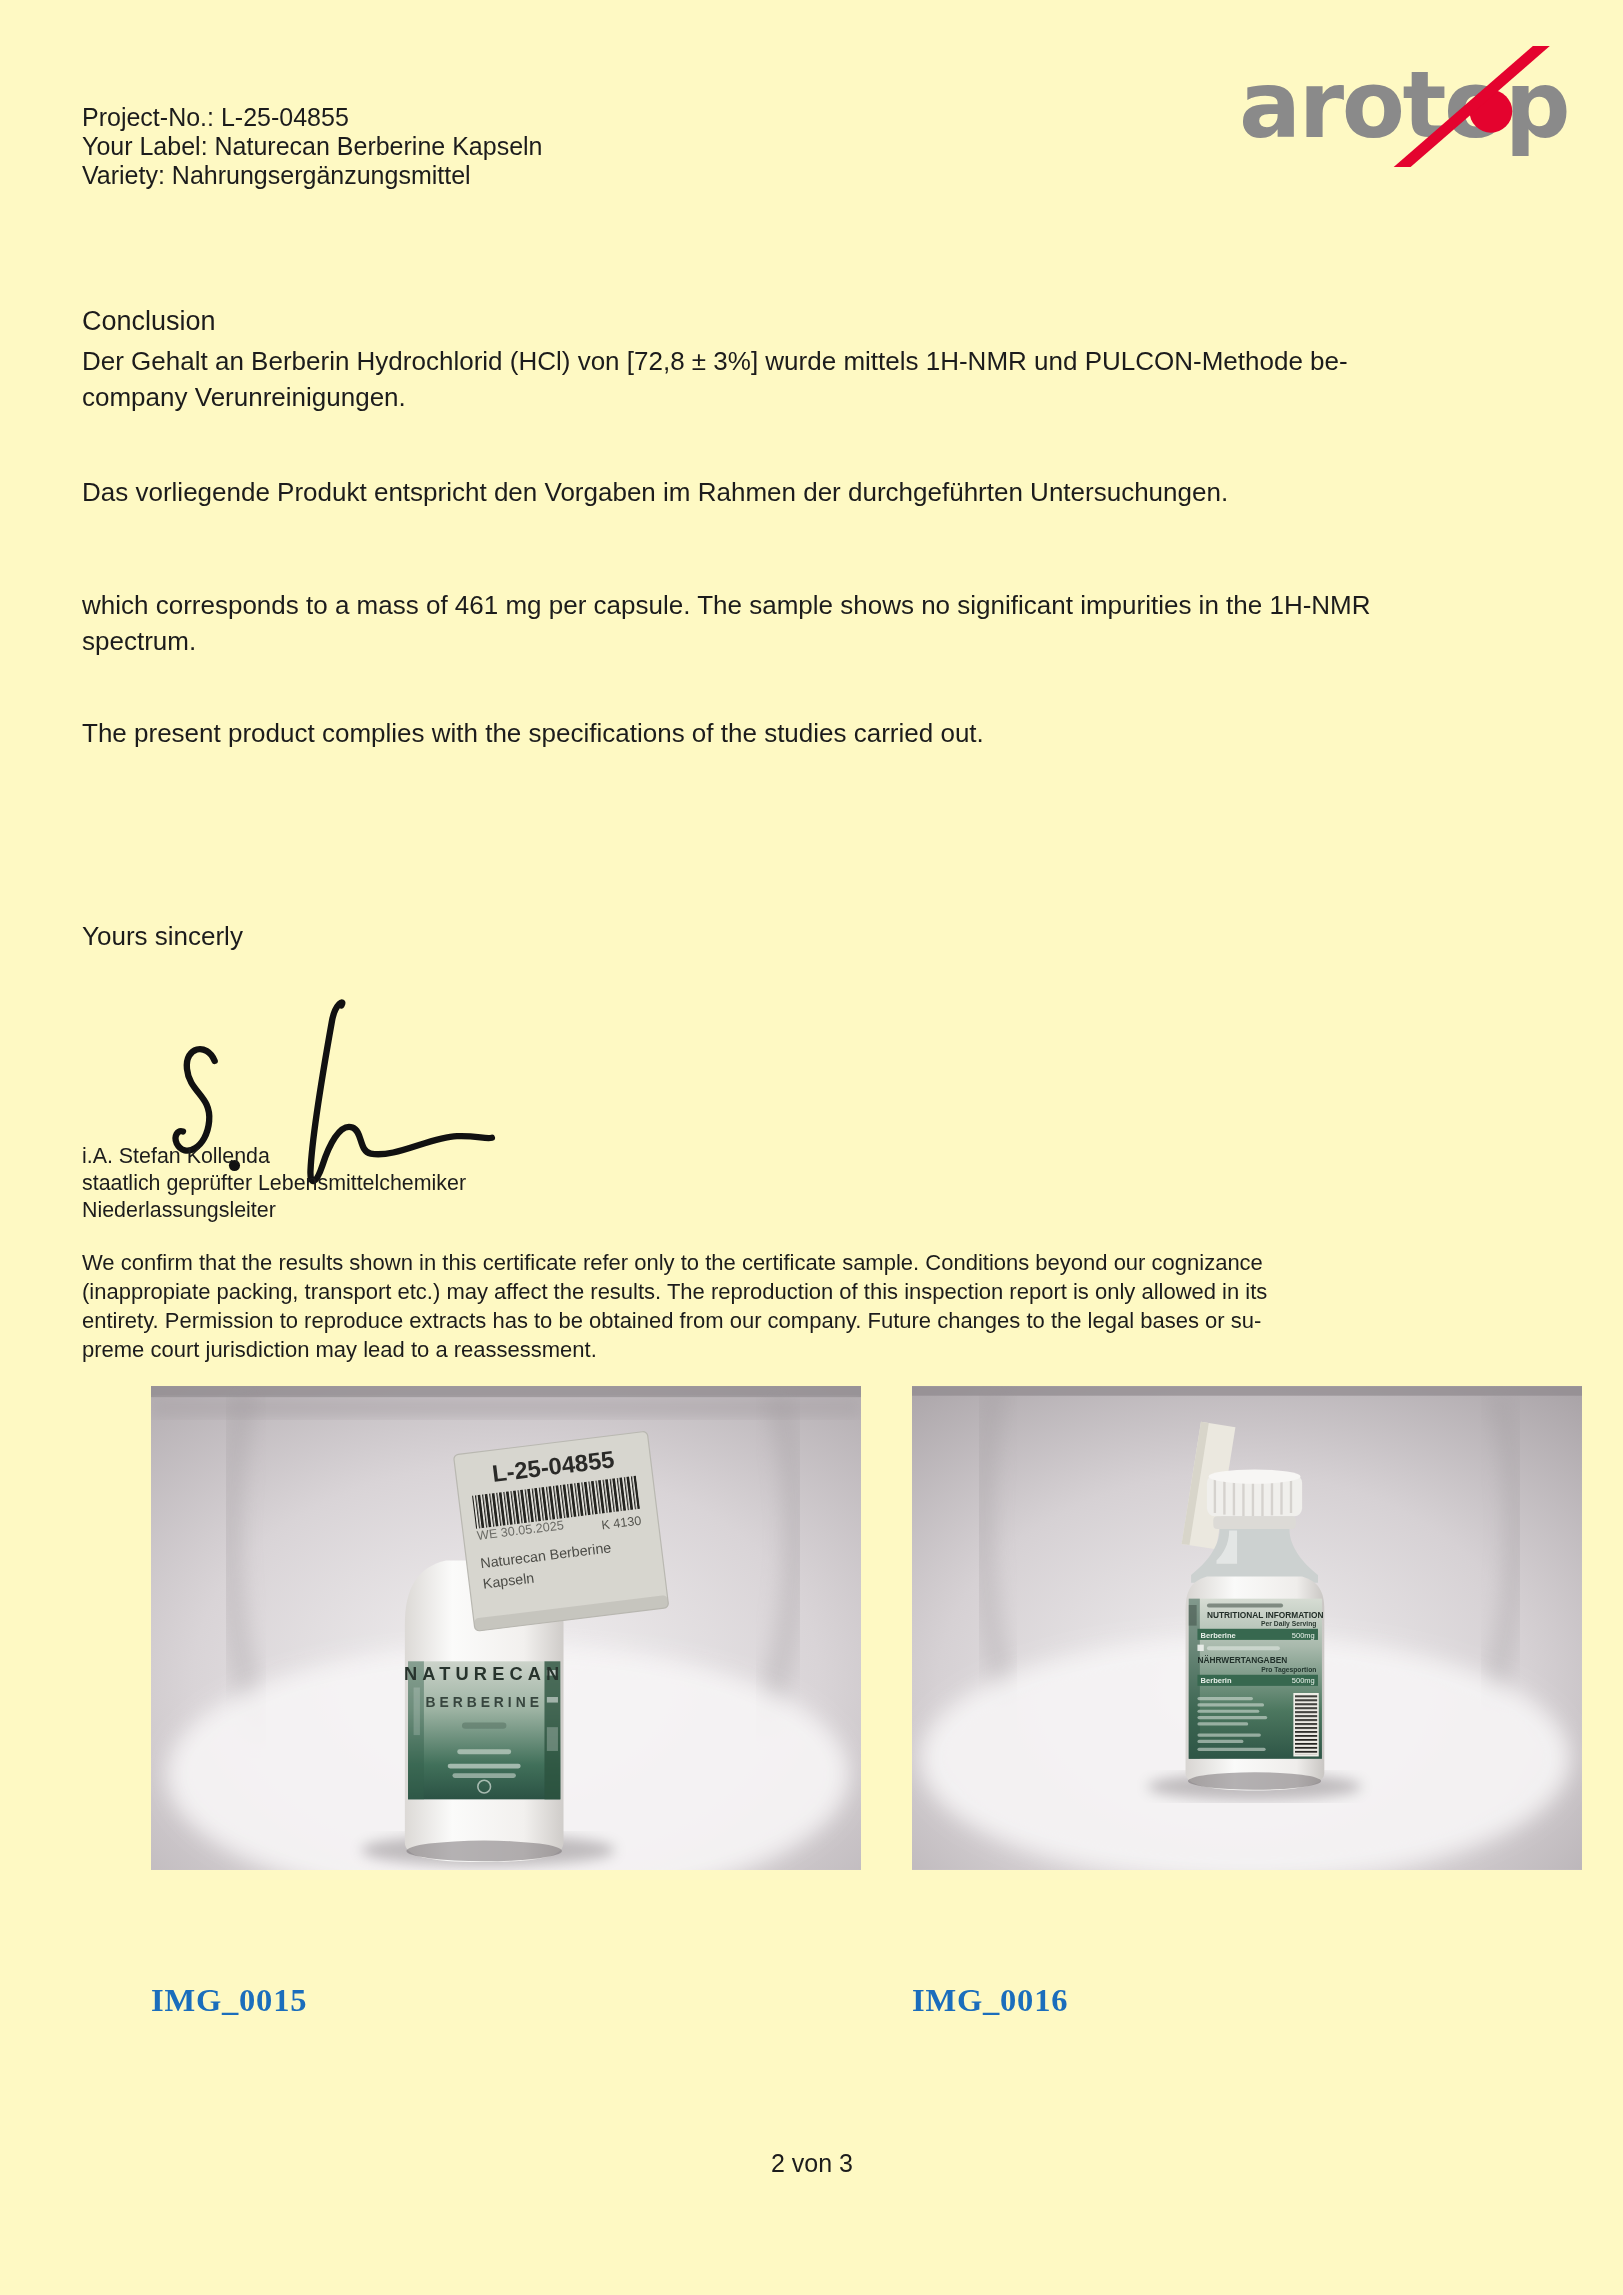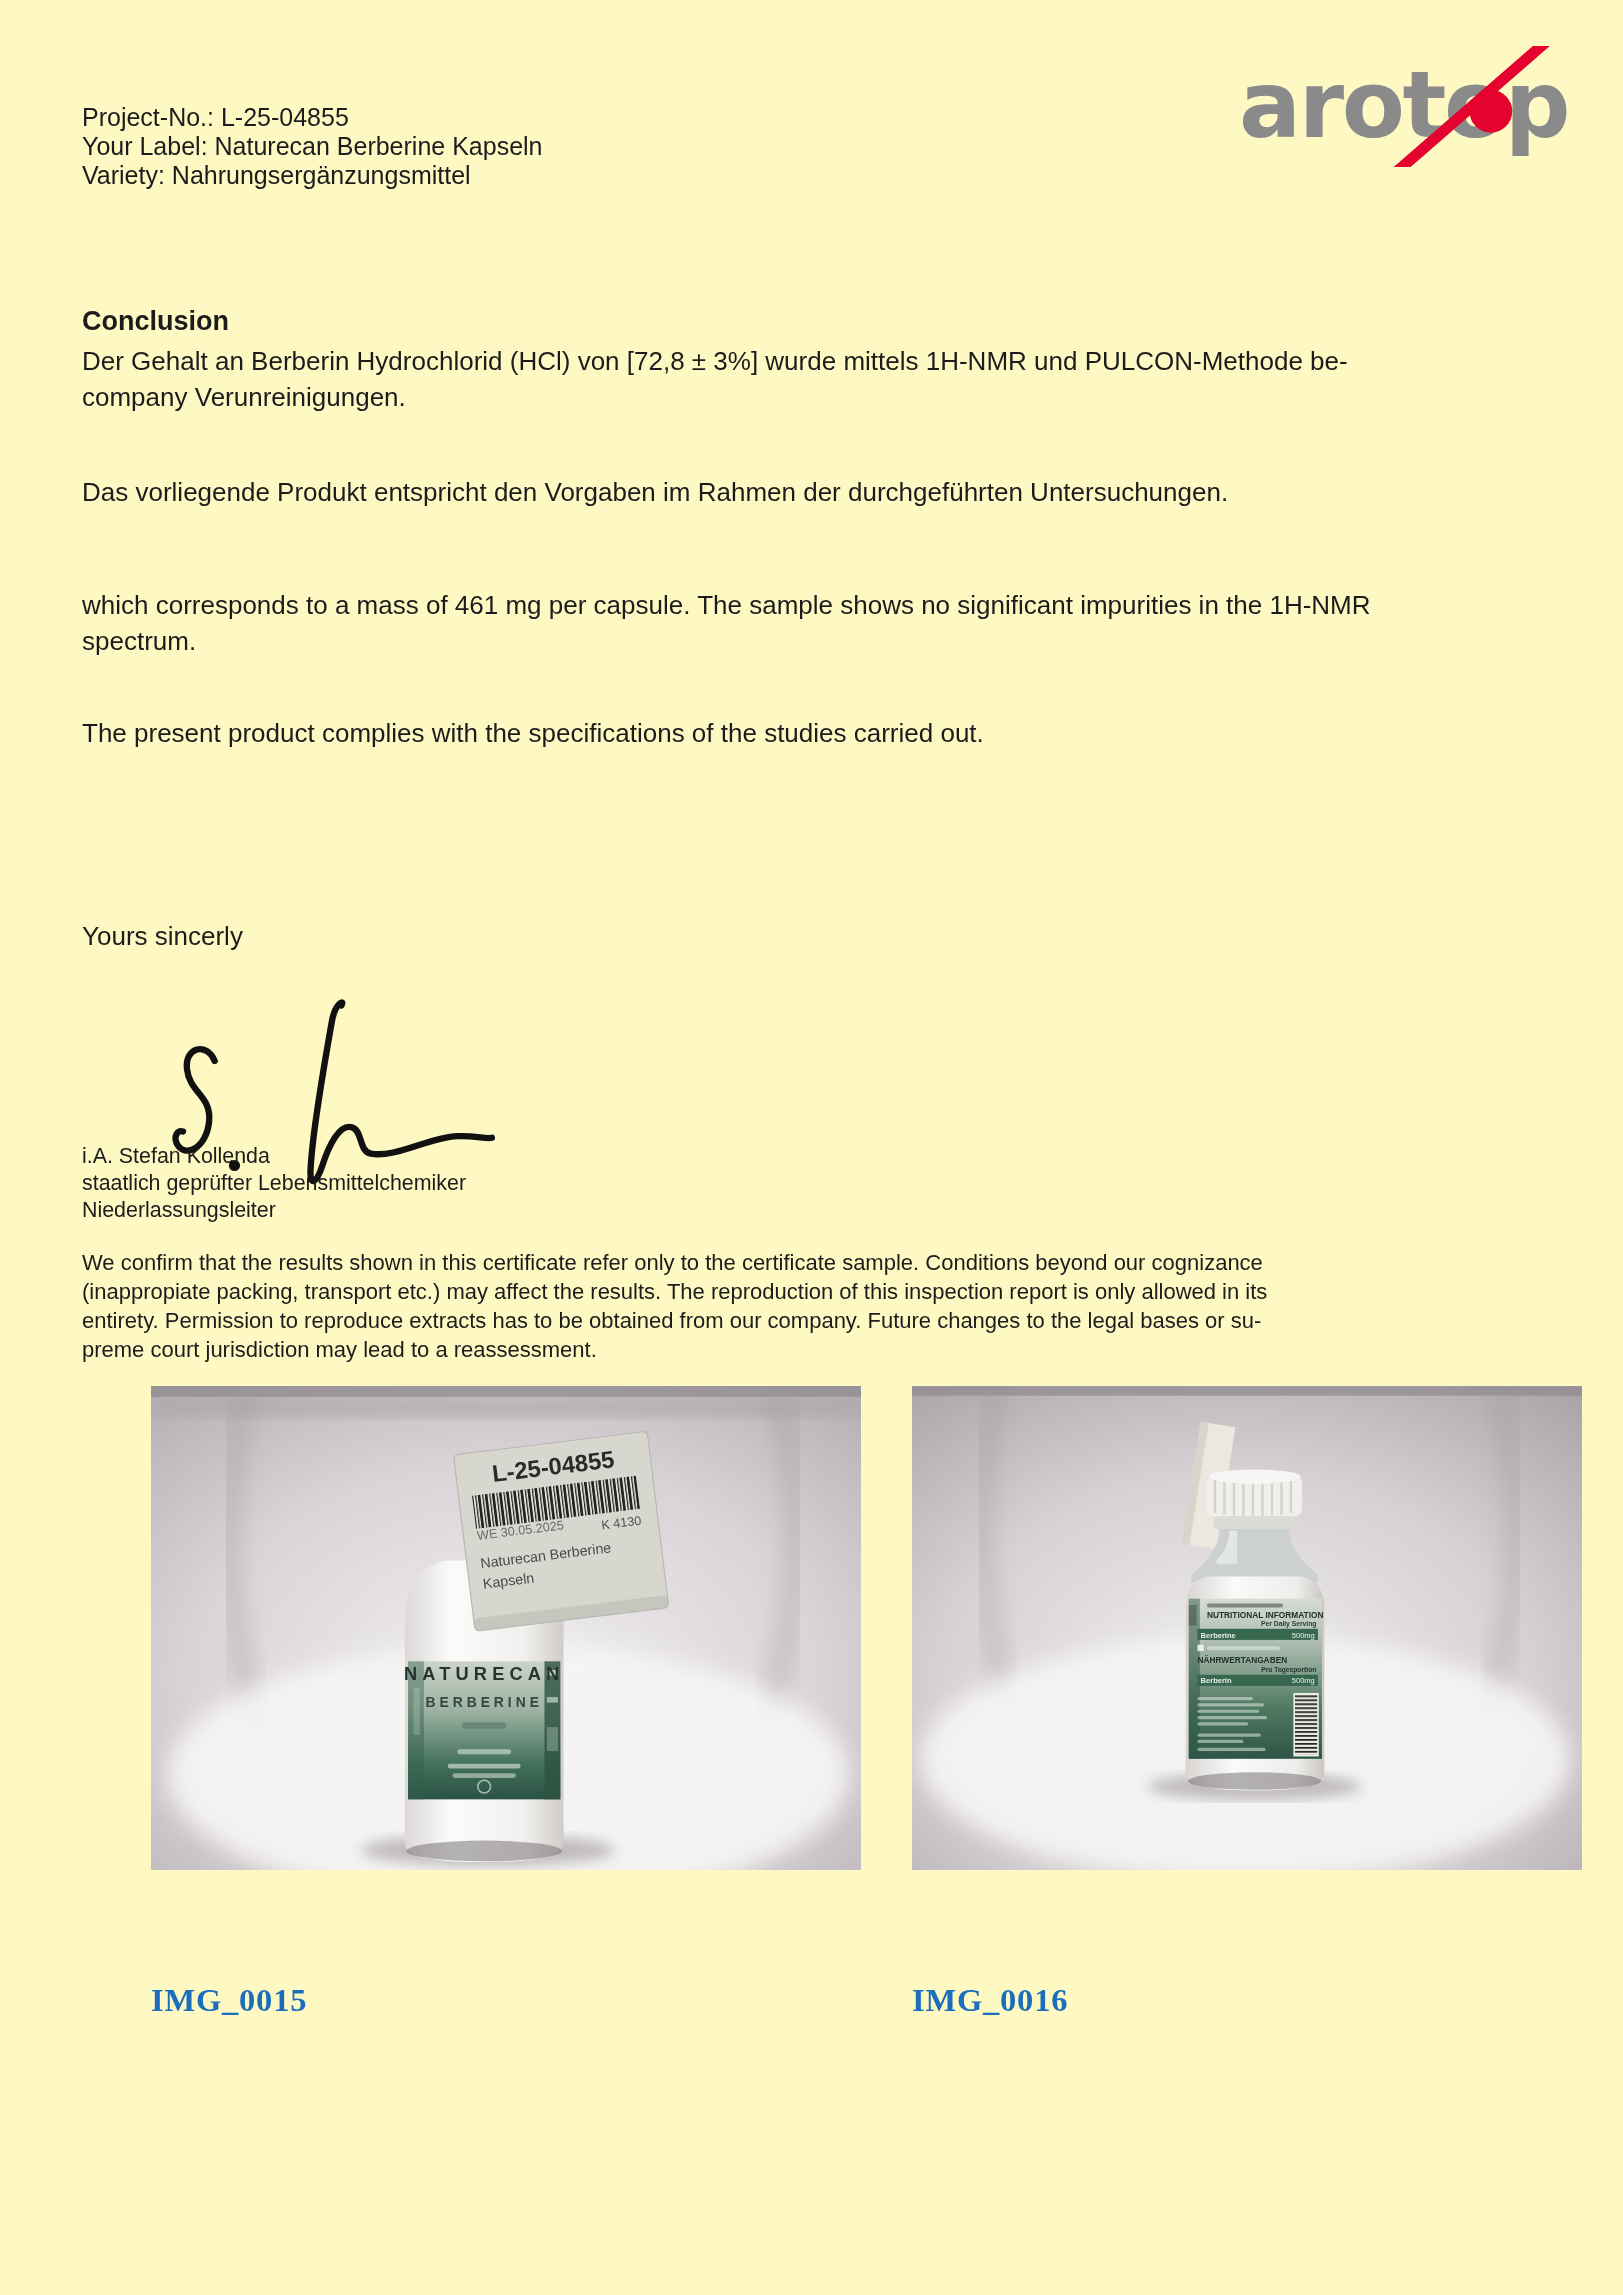--- a/index.html
+++ b/index.html
@@ -17,21 +17,21 @@
   
   .logo-wrap{left:1239px;top:46px;width:358px;height:121px;}
   .logo-text{
     font-family:"DejaVu Sans", sans-serif;
     font-size:92px;line-height:119px;
     font-weight:600;letter-spacing:-2.4px;
     color:#8a8a8a;white-space:nowrap;
   }
   .logo-slash{position:absolute;left:0;top:0;width:358px;height:121px;pointer-events:none;}
   
-  .conclusion-heading{left:82px;top:306px;font-size:27px;font-weight:bold;}
+  .conclusion-heading{left:82px;top:306px;font-size:27px;font-weight:normal;}
   .para{left:82px;width:1484px;font-size:26px;line-height:36px;}
   .de-para{top:343px;}
   .de-sentence{top:474px;}
   .en-para{top:587px;}
   .en-sentence{top:715px;}
   .salutation{left:82px;top:921px;font-size:26px;}
   .signatory-block{left:82px;top:1143px;font-size:21.4px;line-height:27px;}
   .disclaimer{left:82px;top:1248px;width:1491px;font-size:22px;line-height:29px;}
   
   .photo{overflow:hidden;background:#cfc9cd;}
@@ -280,15 +280,16 @@
         <rect x="482" y="388" width="30" height="78" fill="url(#bcR)" stroke="#f0eee8" stroke-width="2"></rect>
       </g>
 
       <rect x="349" y="276" width="10" height="26" fill="#24322b" opacity="0.35"></rect>
     </svg>
   </div>
 
   <div class="abs caption caption-left">IMG_0015</div>
   <div class="abs caption caption-right">IMG_0016</div>
 
+  <div class="abs footer">2 von 3</div>
 
 </div>
 
 
 </body></html>

